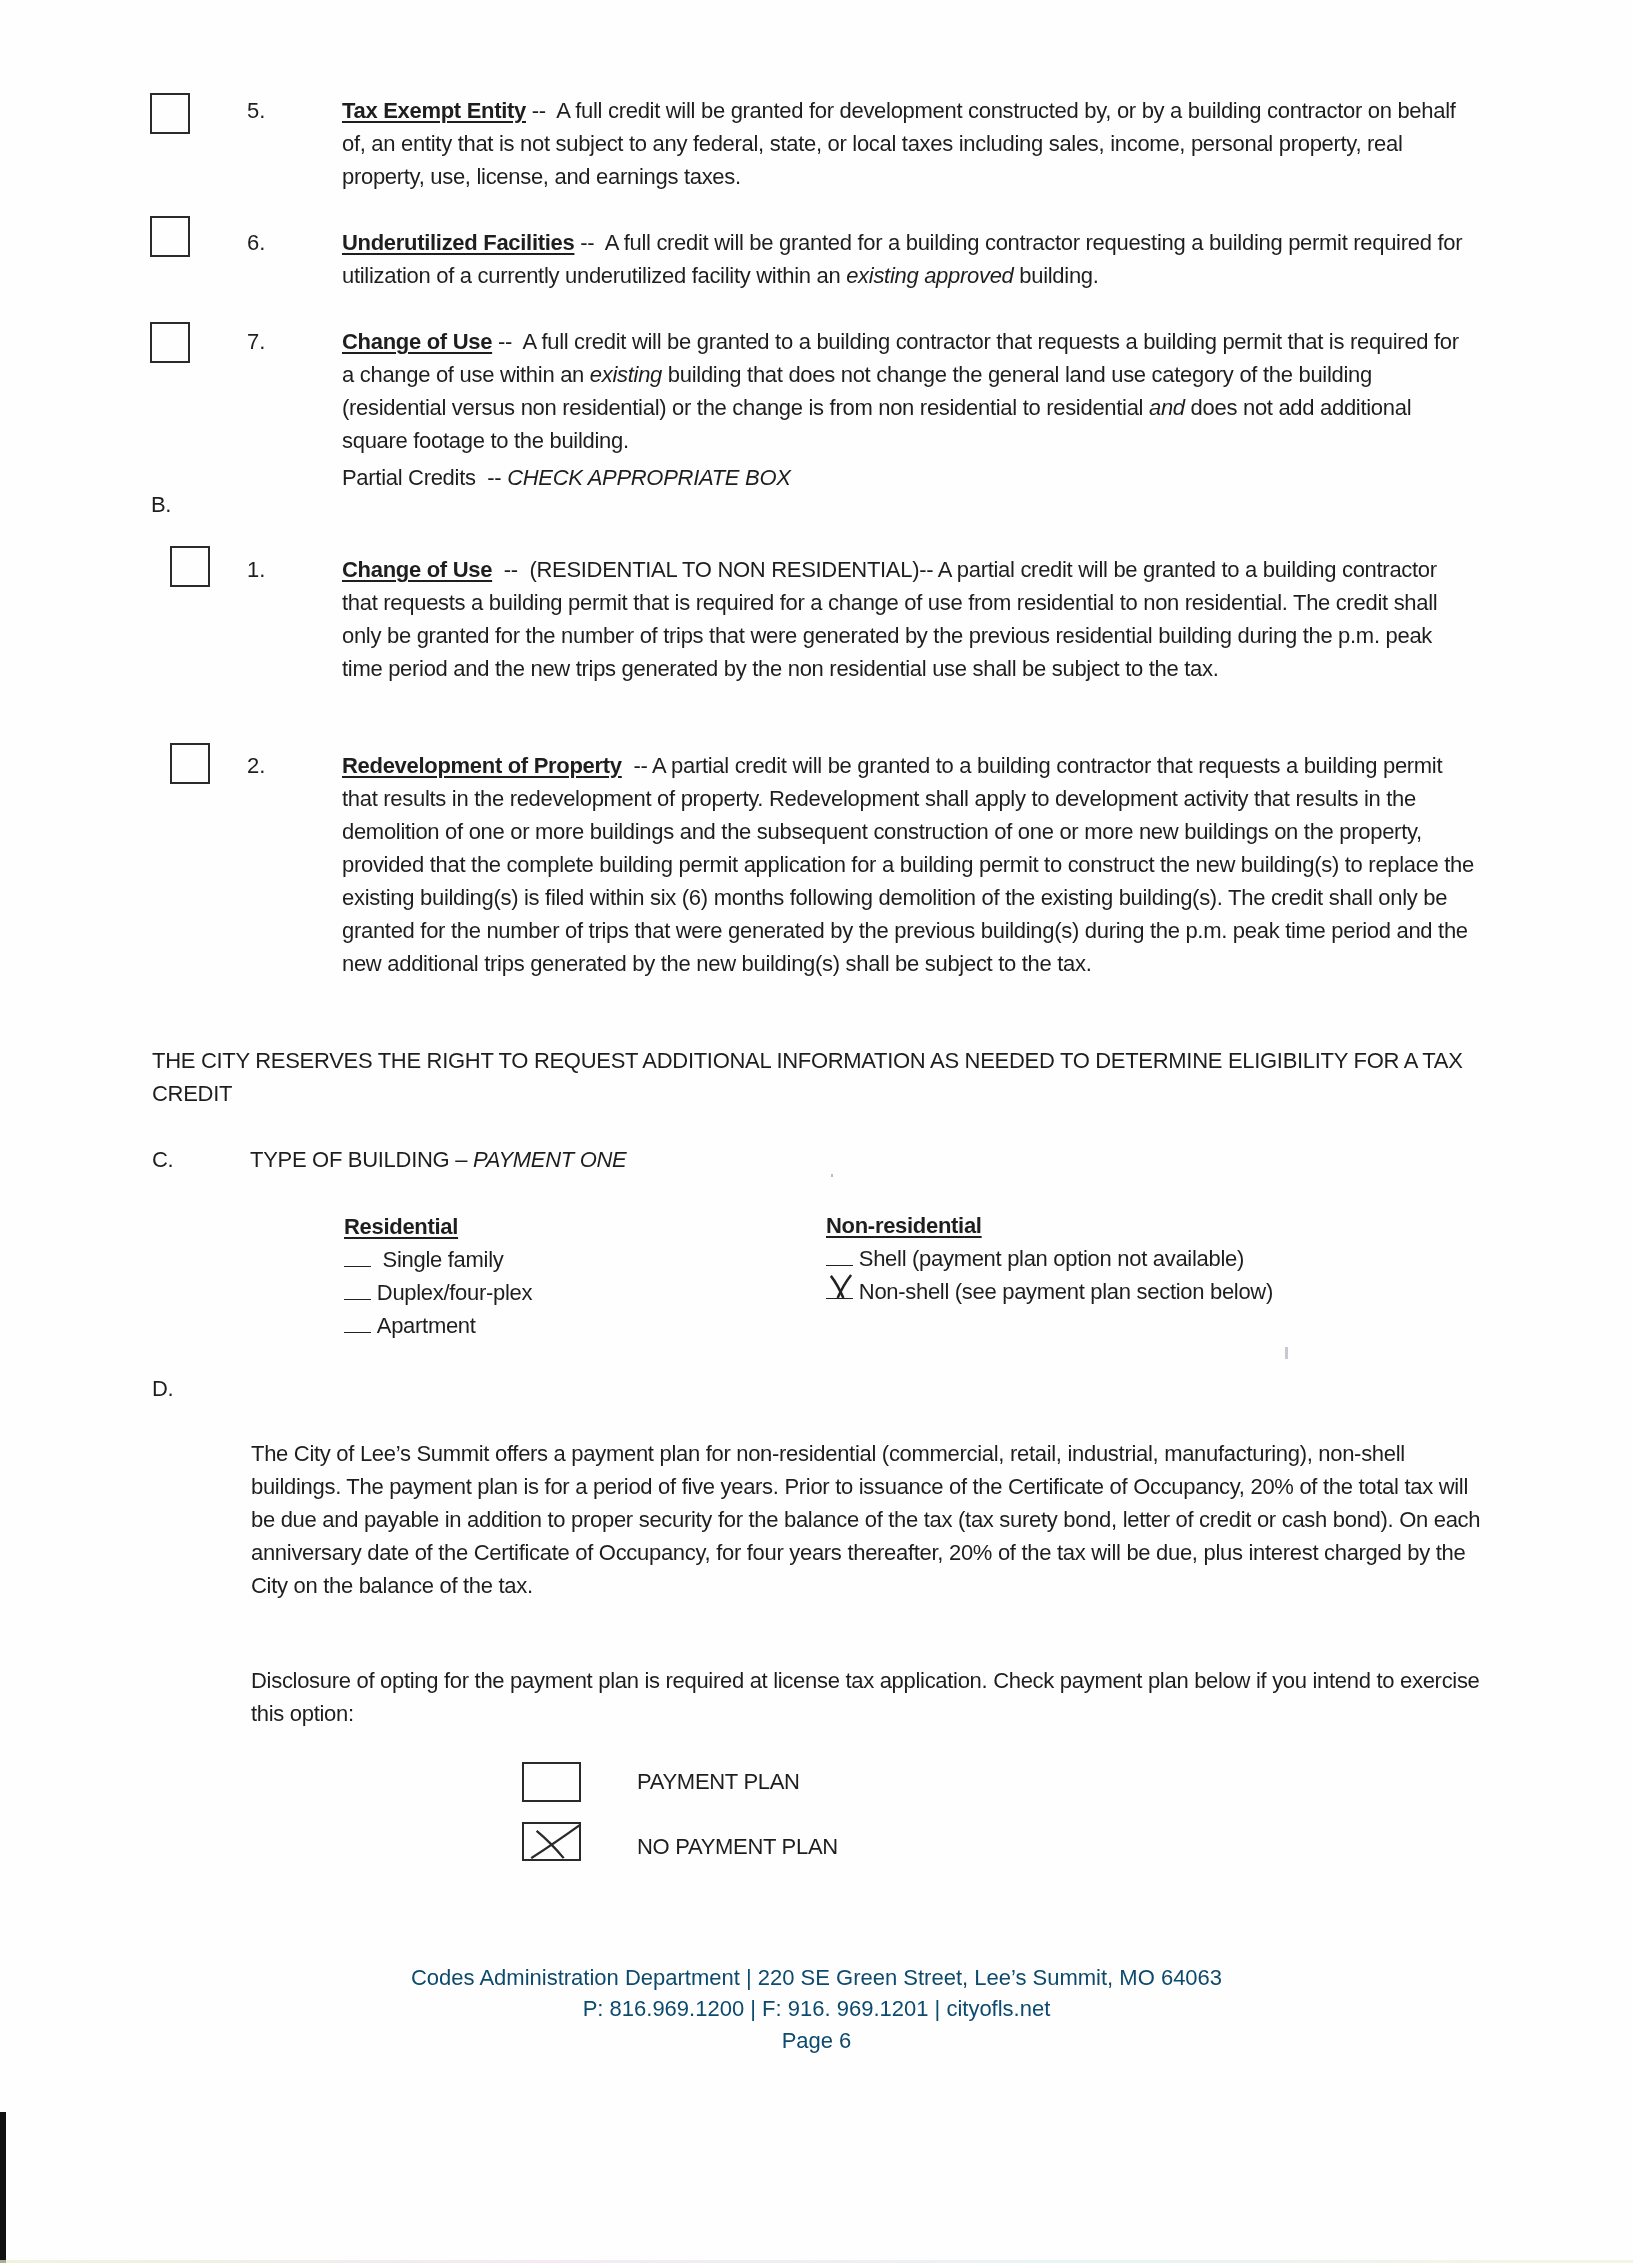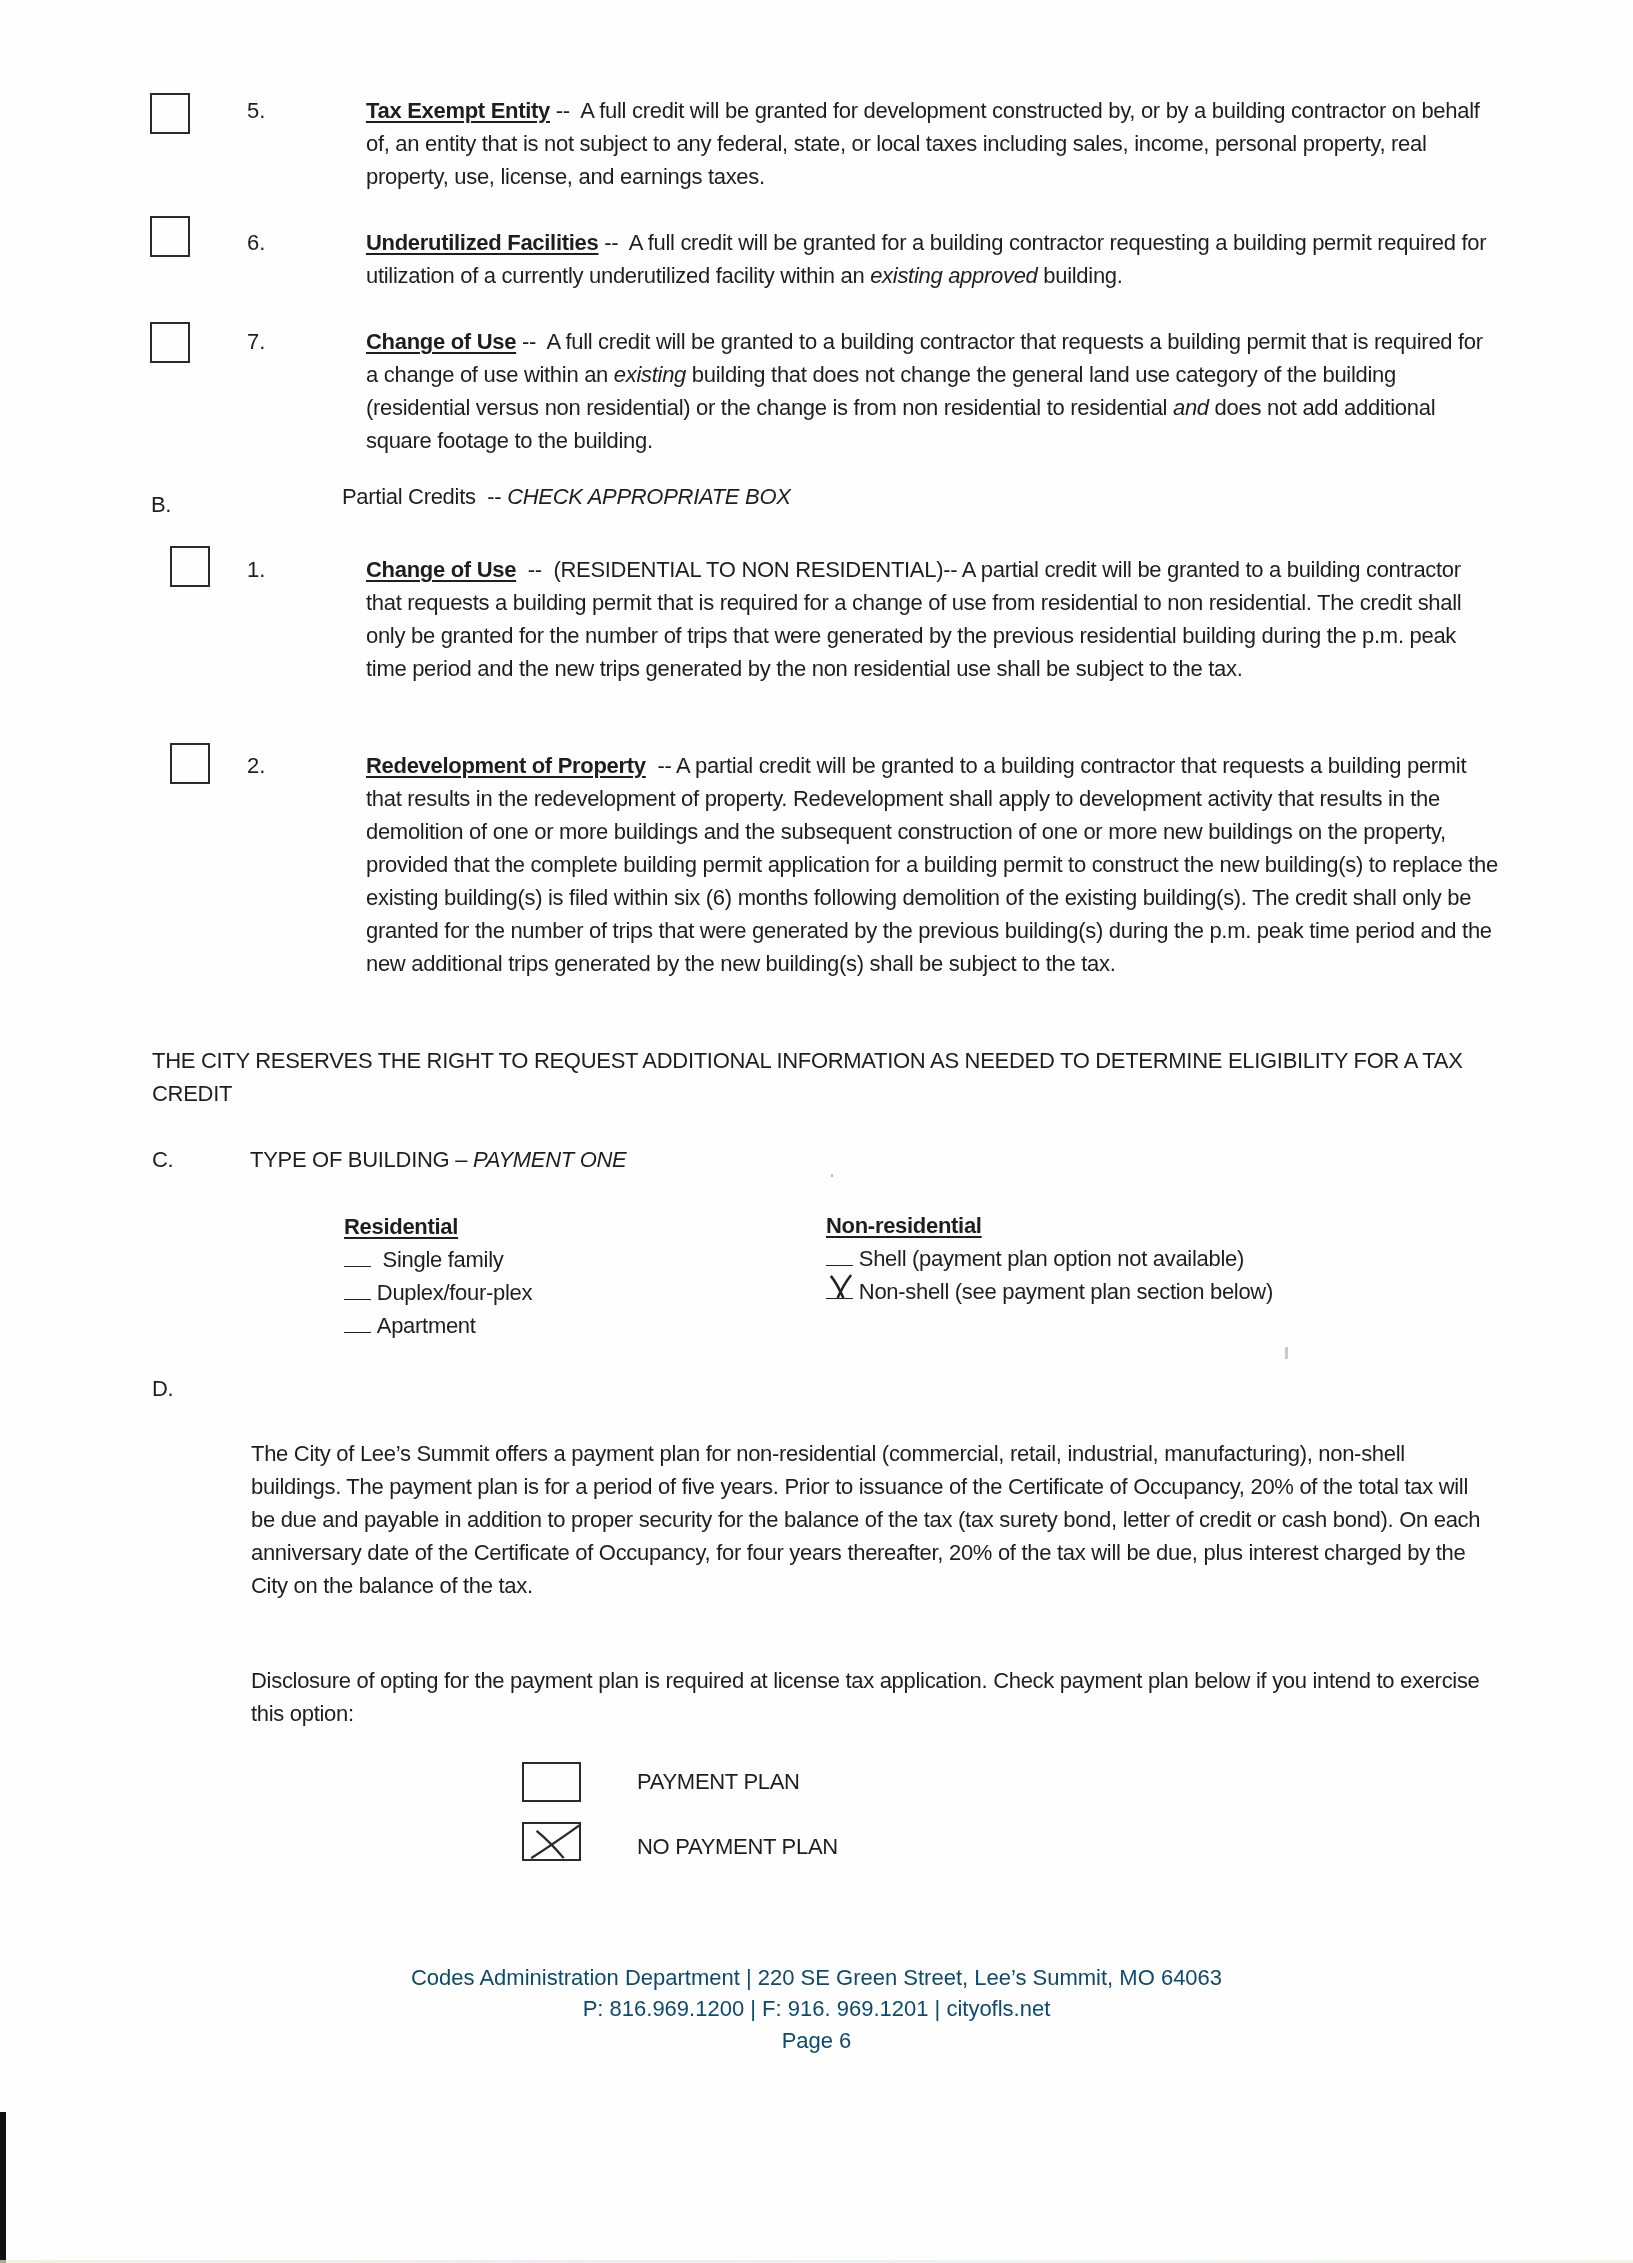--- a/index.html
+++ b/index.html
@@ -11,21 +11,21 @@
   }
   .page { position: absolute; left: 0; top: 0; width: 1633px; height: 2263px; }
   .txt {
     position: absolute;
     font-family: "Liberation Sans", sans-serif;
     font-size: 22px;
     line-height: 33px;
     letter-spacing: -0.3px;
     color: #1e1e1e;
   }
-  .body-text { width: 1134px; margin-left: 24px; }
+  .body-text { width: 1134px; }
   .u { text-decoration: underline; font-weight: bold; text-underline-offset: 2.9px; }
   .i { font-style: italic; }
   .box {
     position: absolute;
     border: 2.9px solid #2a2a2a;
     box-sizing: border-box;
     background: transparent;
     cursor: pointer;
   }
   .x-mark { position: absolute; left: 0; top: 0; width: 100%; height: 100%; }
@@ -56,21 +56,21 @@
     <span class="u">Underutilized Facilities</span><span style="white-space:pre"> --  </span><span>A full credit will be granted for a building contractor requesting a building permit required for utilization of a currently underutilized facility within an </span><span class="i">existing approved</span><span> building.</span>
   </div>
 
   <div class="box" style="left:150px; top:322px; width:40px; height:41px;"></div>
   <div class="num" style="left:247px; top:325px;">7.</div>
   <div class="txt body-text" style="left:342px; top:325px;">
     <span class="u">Change of Use</span><span style="white-space:pre"> --  </span><span>A full credit will be granted to a building contractor that requests a building permit that is required for a change of use within an </span><span class="i">existing</span><span> building that does not change the general land use category of the building  (residential versus non residential) or the change is from non residential to residential </span><span class="i">and</span><span> does not add additional square footage to the building.</span>
   </div>
 
   <div class="label" style="left:151px; top:488px;">B.</div>
-  <div class="label" style="left:342px; top:480px;">
+  <div class="label" style="left:342px; top:461px;">
     <span style="white-space:pre">Partial Credits  -- </span><span class="i">CHECK APPROPRIATE BOX</span>
   </div>
 
   <div class="box" style="left:170px; top:546px; width:40px; height:41px;"></div>
   <div class="num" style="left:247px; top:553px;">1.</div>
   <div class="txt body-text" style="left:342px; top:553px;">
     <span class="u">Change of Use</span><span style="white-space:pre">  --  </span><span>(RESIDENTIAL TO NON RESIDENTIAL)--  A partial credit will be granted to a building contractor that requests a building permit that is required for a change of use from residential to non residential.  The credit shall only be granted for the number of trips that were generated by the previous residential building during the p.m. peak time period and the new trips generated by the non residential use shall be subject to the tax.</span>
   </div>
 
   <div class="box" style="left:170px; top:743px; width:40px; height:41px;"></div>

